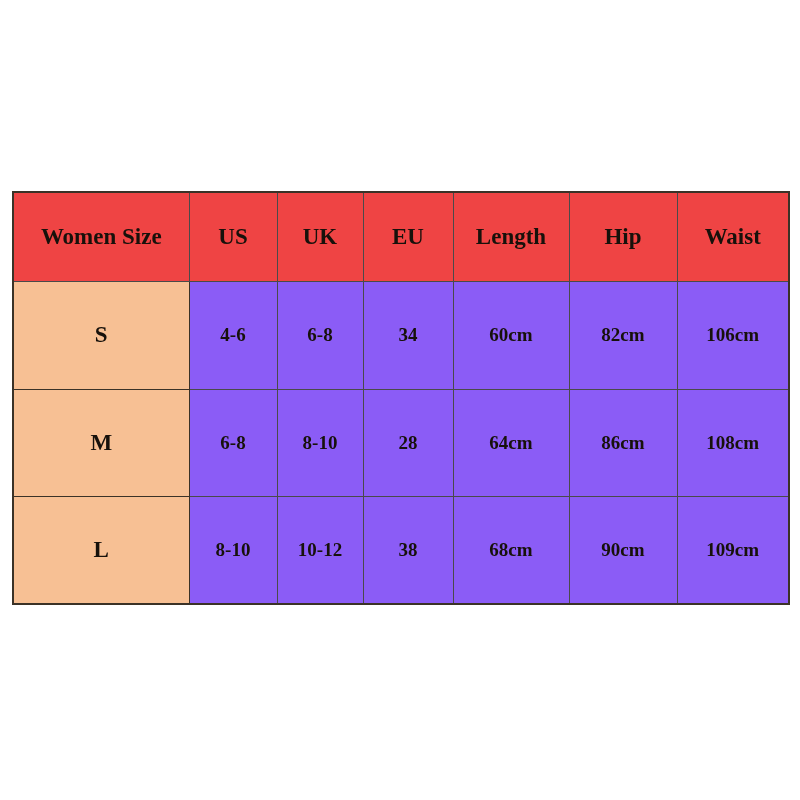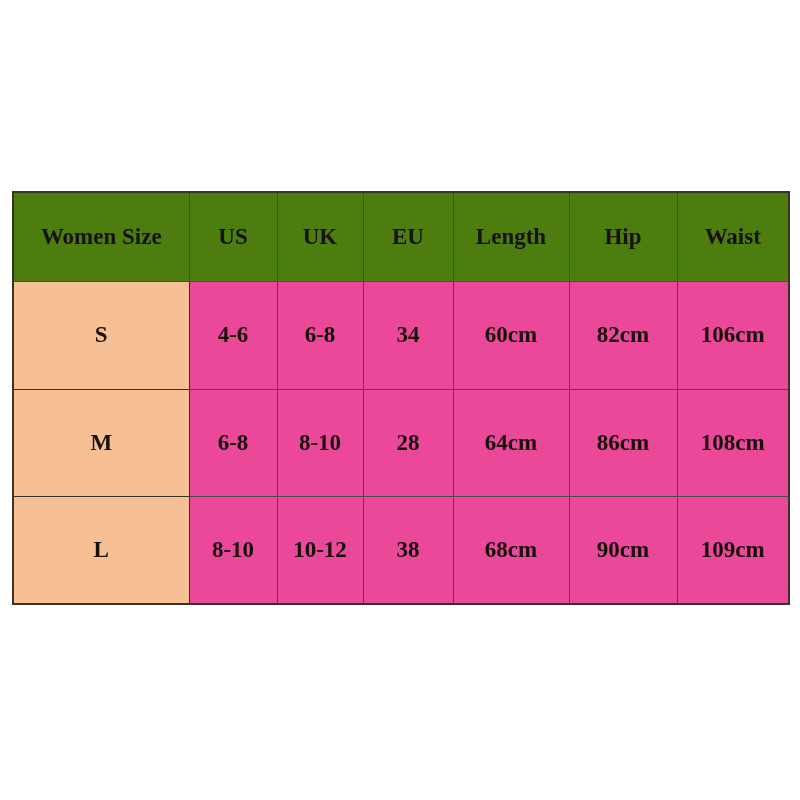--- a/index.html
+++ b/index.html
@@ -32,35 +32,35 @@
   table.size-chart th {
     border: 1px solid #4a4a4a;
     text-align: center;
     vertical-align: middle;
     font-weight: bold;
     color: #17110b;
     padding: 0;
     white-space: nowrap;
   }
   thead th {
-    background: #4d7c0f;
+    background: #ef4444;
     color: #111111;
     height: 88px;
     font-size: 23px;
     border-color: #2f2a22;
   }
   thead th.col-size {
     font-size: 23px;
   }
   tbody tr {
     height: 82px;
   }
   tbody td {
-    background: #ec4899;
-    font-size: 23px;
+    background: #8b5cf6;
+    font-size: 19px;
   }
   tbody td.size-cell {
     background: #f7c094;
     border-color: #3b3227;
     font-size: 23px;
   }
   
   col.c-size   { width: 176px; }
   col.c-us     { width: 88px; }
   col.c-uk     { width: 86px; }

